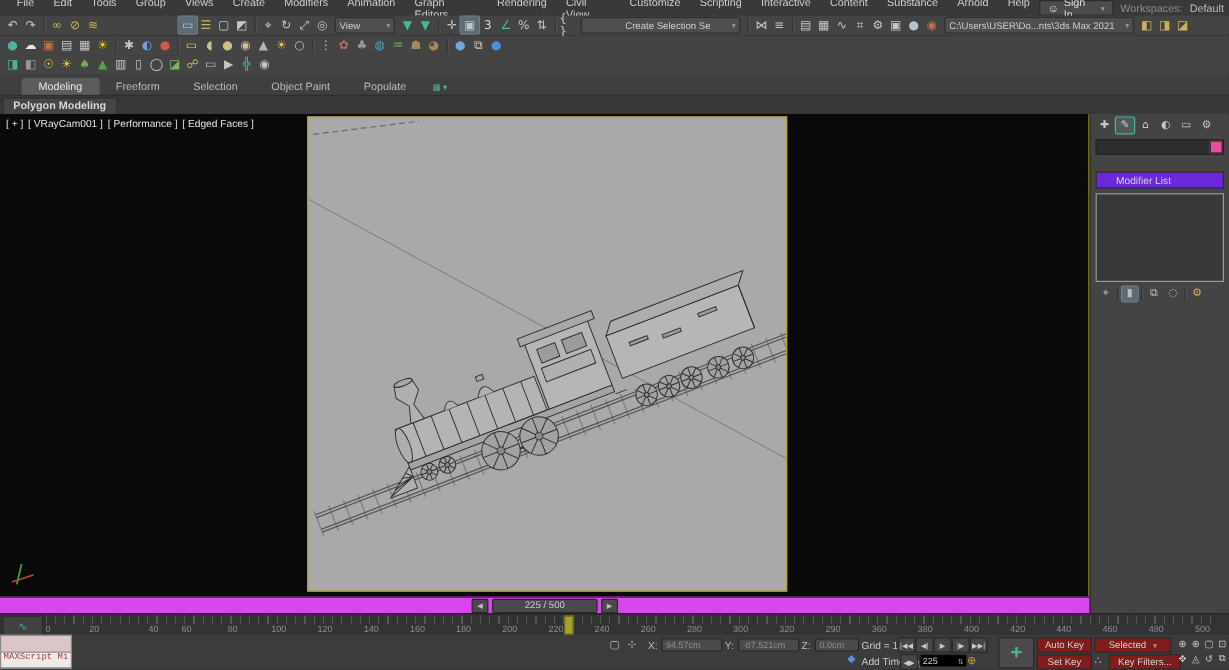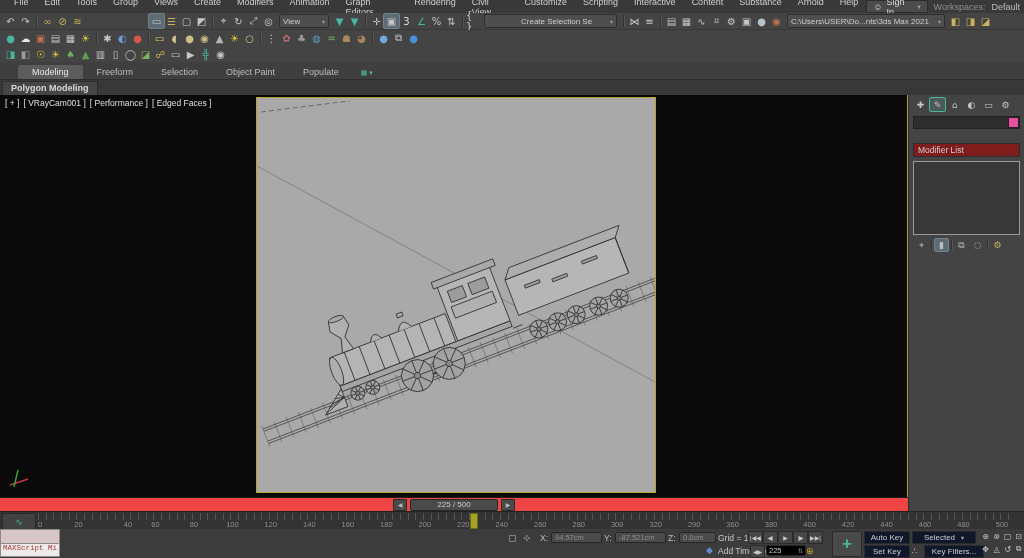--- a/index.html
+++ b/index.html
@@ -37,21 +37,21 @@
   #polyrow{top:80px;width:1024px;height:15px;background:#383838;display:flex;align-items:center;}
   .ptab{background:#454545;border:1px solid #2c2c2c;border-bottom:none;color:#d8d8d8;font-size:9px;
     font-weight:bold;padding:1px 8px 2px;margin-left:2px;border-radius:2px 2px 0 0;}
   
   #viewport{top:95px;width:908px;height:402px;background:#0a0a0a;border-right:1px solid #b5a331;}
   #vplabel{position:absolute;top:3px;left:5px;font-size:8.5px;color:#e0e0e0;display:flex;gap:4px;}
   #camframe{position:absolute;top:2px;left:256px;width:398px;height:394px;background:#a9a9a9;
     border:1px solid #b5a331;}
   #axis{position:absolute;left:6px;bottom:6px;}
   
-  #timeslider{top:497px;width:908px;height:14px;background:#ef4444;display:flex;align-items:center;
+  #timeslider{top:497px;width:908px;height:14px;background:#d946ef;display:flex;align-items:center;
     justify-content:center;gap:3px;border-top:1px solid #1d1d1d;}
   .ts-arrow{width:12px;height:10px;background:#4a4a4a;border:1px solid #2a2a2a;color:#bbb;
     font-size:6px;display:flex;align-items:center;justify-content:center;border-radius:1px;}
   #ts-field{width:86px;height:10px;background:#4a4a4a;border:1px solid #272727;border-radius:2px;
     color:#ccc;font-size:8px;display:flex;align-items:center;justify-content:center;}
   
   #ruler{top:511px;width:1024px;height:18px;background:#333;border-top:1px solid #222;}
   #ruler-ticks{position:absolute;left:38px;right:14px;top:1px;height:7px;
     background:repeating-linear-gradient(90deg,#565656 0 1px,transparent 1px 7.7px);}
   .rlabel{position:absolute;top:8px;font-size:7.5px;color:#8f8f8f;transform:translateX(-50%);}
@@ -76,37 +76,37 @@
   .sb-text{position:absolute;color:#c9c9c9;}
   .pbtn{position:absolute;top:2px;width:13px;height:11px;background:#464646;border:1px solid #2a2a2a;
     color:#c9c9c9;font-size:6px;display:flex;align-items:center;justify-content:center;border-radius:1px;}
   .pbtn.r2{top:16px;}
   #frame-field{position:absolute;top:16px;left:766px;width:34px;height:9px;background:#000000;
     border:1px solid #272727;border-radius:2px;color:#ccc;font-size:7.5px;display:flex;
     align-items:center;justify-content:space-between;padding:0 2px;}
   #bigkey{position:absolute;left:832px;top:2px;width:28px;height:24px;background:#4a4a4a;
     border:1px solid #2a2a2a;border-radius:2px;color:#49b7a0;font-size:17px;font-weight:bold;
     display:flex;align-items:center;justify-content:center;}
-  .kbtn{position:absolute;width:44px;height:11px;background:#0f172a;border:1px solid #2a2a2a;
+  .kbtn{position:absolute;width:44px;height:11px;background:#7f1d1d;border:1px solid #2a2a2a;
     color:#cfcfcf;font-size:8px;display:flex;align-items:center;justify-content:center;border-radius:1px;}
   #dd-selected{position:absolute;left:912px;top:2px;width:62px;height:11px;}
   #key-filters{position:absolute;left:924px;top:16px;width:58px;height:11px;}
   #navgrid{position:absolute;left:980px;top:1px;width:44px;height:27px;display:grid;
     grid-template-columns:repeat(4,11px);grid-auto-rows:13px;}
   #navgrid .ticon{width:11px;height:12px;font-size:8px;}
   
   #cmdpanel{top:95px;left:908px;width:116px;height:416px;background:#444;border-left:1px solid #2e2e2e;}
   #cp-tabs{display:flex;gap:2px;padding:3px 2px 2px 4px;}
   #cp-tabs .ticon{width:15px;height:13px;font-size:9px;}
   #cp-tabs .ticon.active-tab{outline:1px solid #49b7a0;background:#4e5a58;}
   #cp-name{margin:3px 4px 0;height:11px;background:#2e2e2e;border:1px solid #222;display:flex;
     align-items:center;justify-content:flex-end;}
   #cp-swatch{width:9px;height:9px;background:#e84fa0;border:1px solid #222;margin-right:0px;}
-  #cp-modlist{margin:14px 4px 0;height:12px;background:#7f1d1d;border:1px solid #2c2c2c;color:#d0d0d0;
-    font-size:8.5px;display:flex;align-items:center;padding-left:4px;}
+  #cp-modlist{margin:14px 4px 0;height:12px;background:#6d28d9;border:1px solid #2c2c2c;color:#d0d0d0;
+    font-size:8.5px;display:flex;align-items:center;padding-left:16px;}
   #cp-stack{margin:4px 4px 0;height:72px;background:#383838;border:1px solid #9a9a9a;}
   #cp-stackbtns{display:flex;align-items:center;gap:3px;padding:4px 4px 0 6px;}
   #cp-stackbtns .ticon{width:13px;height:12px;font-size:9px;color:#bdbdbd;}
   #cp-stackbtns .ticon.act{background:#5d6b74;}
   .cpsep{width:1px;height:10px;background:#333;box-shadow:1px 0 0 #555;}
 </style>
 </head>
 <body>
 
 <div id="menubar" class="band">

